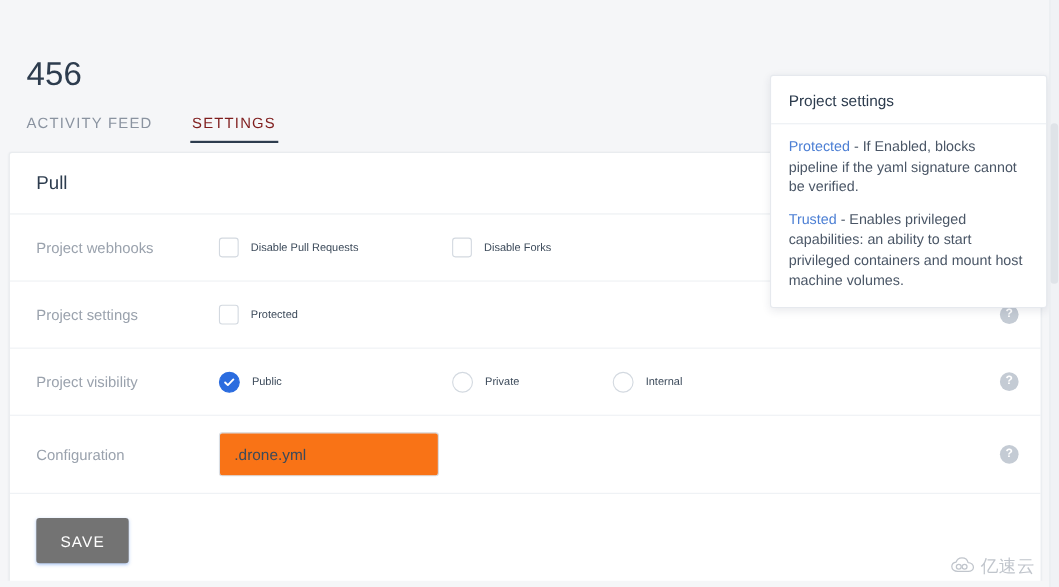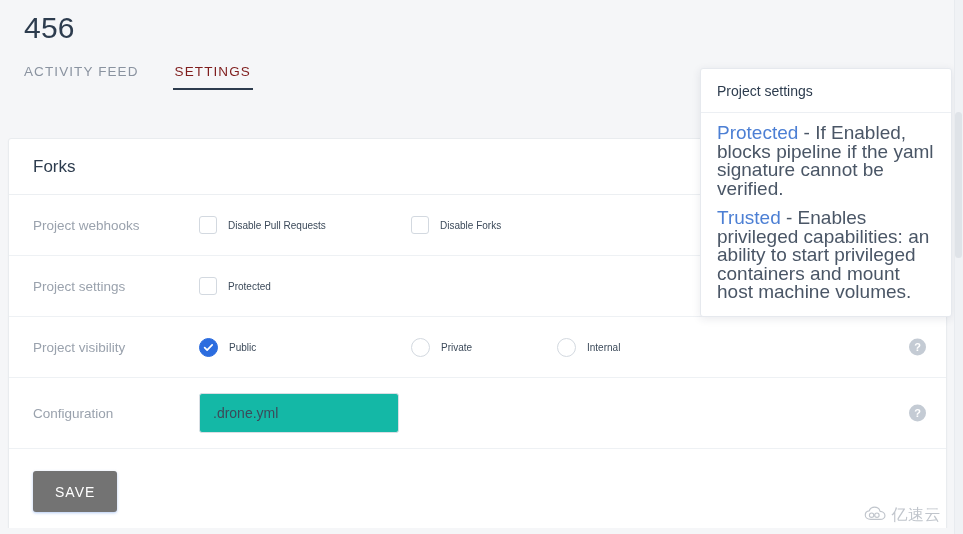--- a/index.html
+++ b/index.html
@@ -10,23 +10,24 @@
     width: 963px; height: 534px;
     background: #f5f6f8;
     font-family: "Liberation Sans", sans-serif;
     color: #2b3d4f;
     overflow: hidden;
     position: relative;
   }
 
   
   #page-header {
-    padding: 10px 0 0 22px;
+    padding: 22px 0 0 22px;
     height: 122px;
     position: relative;
+    margin-top: 28px;
   }
   #project-title {
     font-size: 30px;
     font-weight: 400;
     color: #2d3c4e;
     letter-spacing: .2px;
     line-height: 36px;
     margin: 0 0 18px 2px;
   }
   #tabbar {
@@ -155,21 +156,21 @@
     user-select: none;
     font-family: "Liberation Sans", sans-serif;
   }
 
   
   #config-input {
     width: 200px;
     height: 40px;
     border: 1px solid #d9dee4;
     border-radius: 3px;
-    background: #14b8a6;
+    background: #f97316;
     font-size: 14px;
     color: #3c4a5a;
     padding: 0 13px;
     font-family: "Liberation Sans", sans-serif;
     outline: none;
   }
 
   
   #save-row {
     padding: 22px 24px 24px 24px;
@@ -204,21 +205,21 @@
   #tooltip-header {
     padding: 14px 16px 13px 16px;
     border-bottom: 1px solid #eceff3;
     font-size: 14px;
     color: #2d3c4e;
   }
   #tooltip-body {
     padding: 11px 16px 14px 16px;
   }
   .tip-para {
-    font-size: 19px;
+    font-size: 13px;
     line-height: 18.5px;
     color: #4a5666;
     margin: 0 0 11px 0;
   }
   .tip-para:last-child { margin-bottom: 0; }
   .tip-term { color: #4c7fd4; }
 
   
   #scrollbar-track {
     position: absolute;
@@ -276,21 +277,21 @@
     </div>
     <div class="tab active">
       <span>SETTINGS</span>
     </div>
   </div>
 </div>
 
 <div id="settings-card">
 
   <div id="card-header">
-    <span id="card-header-title">Forks</span>
+    <span id="card-header-title">Pull</span>
   </div>
 
   <div class="form-row">
     <div class="row-label">Project webhooks</div>
     <div class="row-controls">
       <label class="control slot-w1">
         <span class="cb-box"></span>
         <span class="control-label">Disable Pull Requests</span>
       </label>
       <label class="control">

